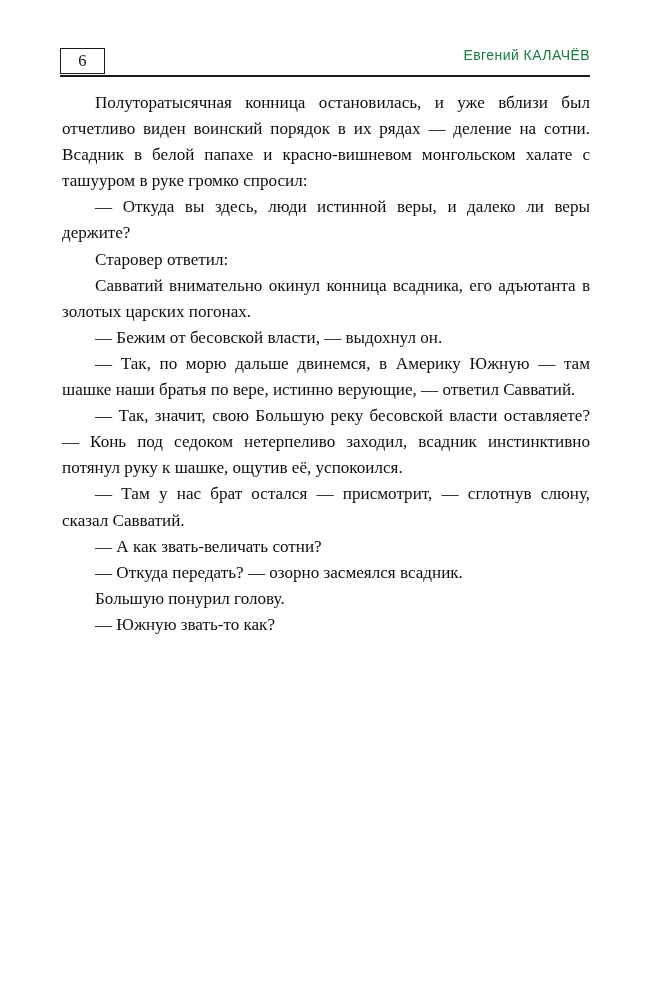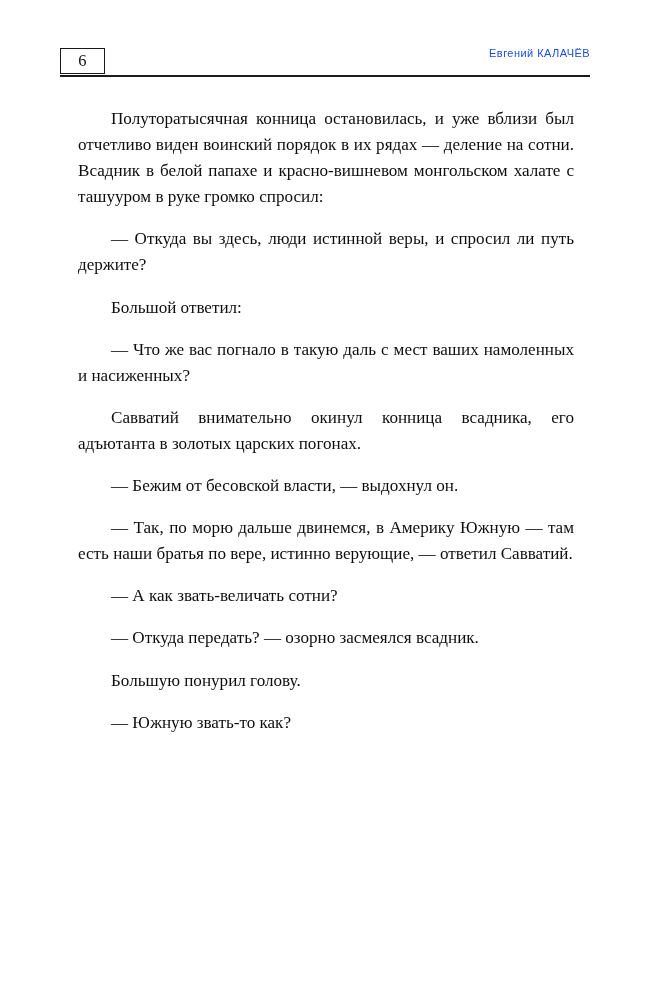--- a/index.html
+++ b/index.html
@@ -56,23 +56,23 @@
     line-height: 1;
     color: #111111;
     letter-spacing: 0.2px;
   }
 
   .author-name {
     position: absolute;
     right: 0;
     top: 1px;
     font-family: "Liberation Sans", "DejaVu Sans", sans-serif;
-    font-size: 11px;
+    font-size: 14px;
     letter-spacing: 0.45px;
-    color: #1d4ed8;
+    color: #15803d;
     white-space: nowrap;
   }
 
   .header-rule {
     position: absolute;
     left: 0;
     right: 0;
     top: 29px;
     height: 1.6px;
     background: #1a1a1a;
@@ -86,21 +86,21 @@
     width: 528px;
     font-size: 17.1px;
     line-height: 26.1px;
     text-align: justify;
     text-justify: inter-word;
     color: #0d0d0d;
     hyphens: manual;
   }
 
   .text-column p {
-    margin: 16px;
+    margin: 0;
     padding: 0;
     text-indent: 33px;
     text-align: justify;
     white-space: pre-wrap;
     font-family: Liberation Serif, serif;
   }
 
   
   .text-column p:last-child {
     margin-bottom: 0;
@@ -114,25 +114,26 @@
   <div class="header">
     <div class="page-number-box">
       <span class="num">6</span>
     </div>
     <div class="author-name">Евгений КАЛАЧЁВ</div>
     <div class="header-rule"></div>
   </div>
 
   <div class="text-column">
       <p>Полуторатысячная конница остановилась, и уже вблизи был отчетливо виден воинский порядок в их рядах — деление на сотни. Всадник в белой папахе и красно-вишневом мон­гольском халате с ташууром в руке громко спросил:</p>
-      <p>— Откуда вы здесь, люди истинной веры, и спросил ли путь держите?</p>
-      <p>Большой ответил:</p>
-      <p>— Что же вас погнало в такую даль с мест ваших намолен­ных и насиженных?</p>
+      <p>— Откуда вы здесь, люди истинной веры, и далеко ли веры держите?</p>
+      <p>Старовер ответил:</p>
       <p>Савватий внимательно окинул конница всадника, его адъютанта в золотых царских погонах.</p>
       <p>— Бежим от бесовской власти, — выдохнул он.</p>
-      <p>— Так, по морю дальше двинемся, в Америку Южную — там есть наши братья по вере, истинно верующие, — ответил Савватий.</p>
+      <p>— Так, по морю дальше двинемся, в Америку Южную — там шашке наши братья по вере, истинно верующие, — ответил Савватий.</p>
+      <p>— Так, значит, свою Большую реку бесовской власти ос­тавляете? — Конь под седоком нетерпеливо заходил, всад­ник инстинктивно потянул руку к шашке, ощутив её, успо­коился.</p>
+      <p>— Там у нас брат остался — присмотрит, — сглотнув слюну, сказал Савватий.</p>
       <p>— А как звать-величать сотни?</p>
       <p>— Откуда передать? — озорно засмеялся всадник.</p>
       <p>Большую понурил голову.</p>
       <p>— Южную звать-то как?</p>
     </div>
 
 </div>
 
 </body></html>

